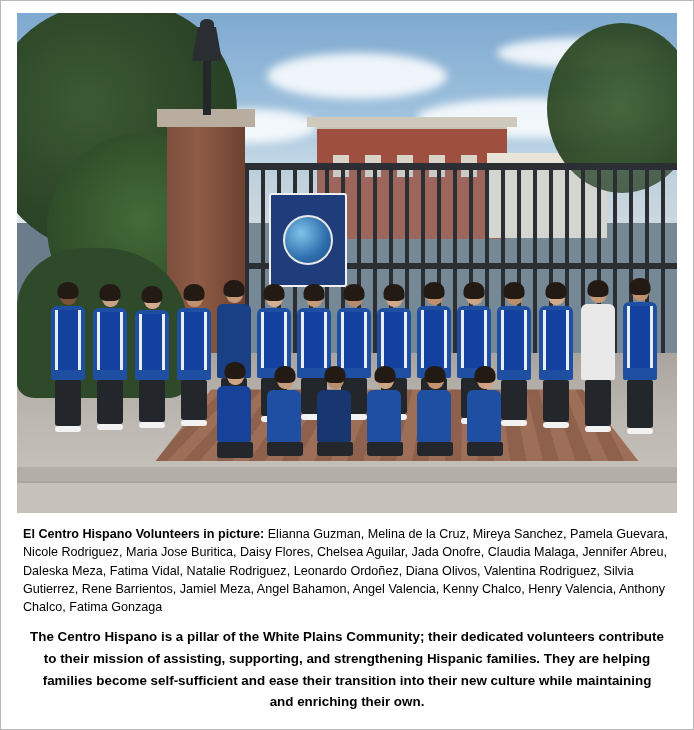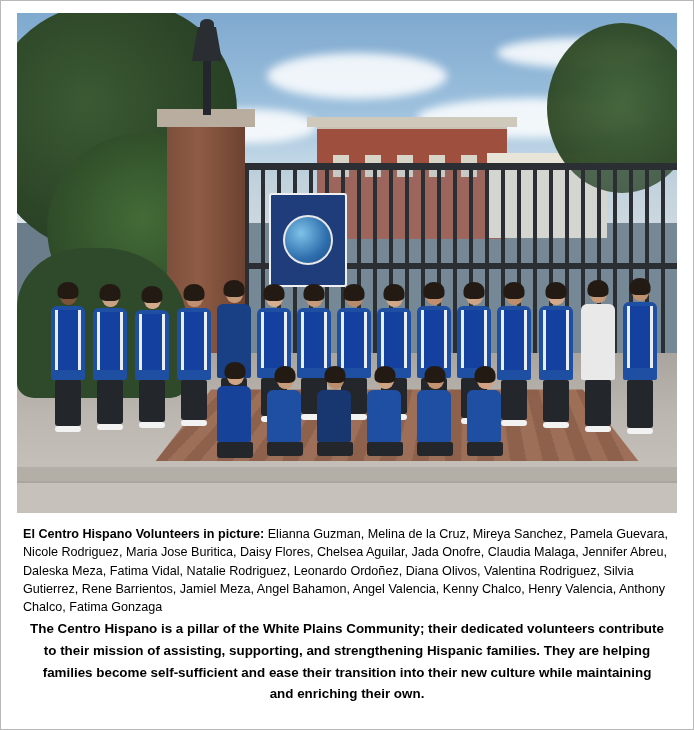--- a/index.html
+++ b/index.html
@@ -260,21 +260,21 @@
     font-size: 12.6px;
     line-height: 1.45;
     text-align: left;
     font-weight: bold;
   }
   .caption .names {
     font-weight: normal;
   }
   .blurb {
     width: 634px;
-    margin-top: 2px;
+    margin-top: 10px;
     font-size: 13.4px;
     line-height: 1.62;
     text-align: center;
     font-weight: bold;
   }
 </style>
 </head>
 <body>
 
 <div class="page">

